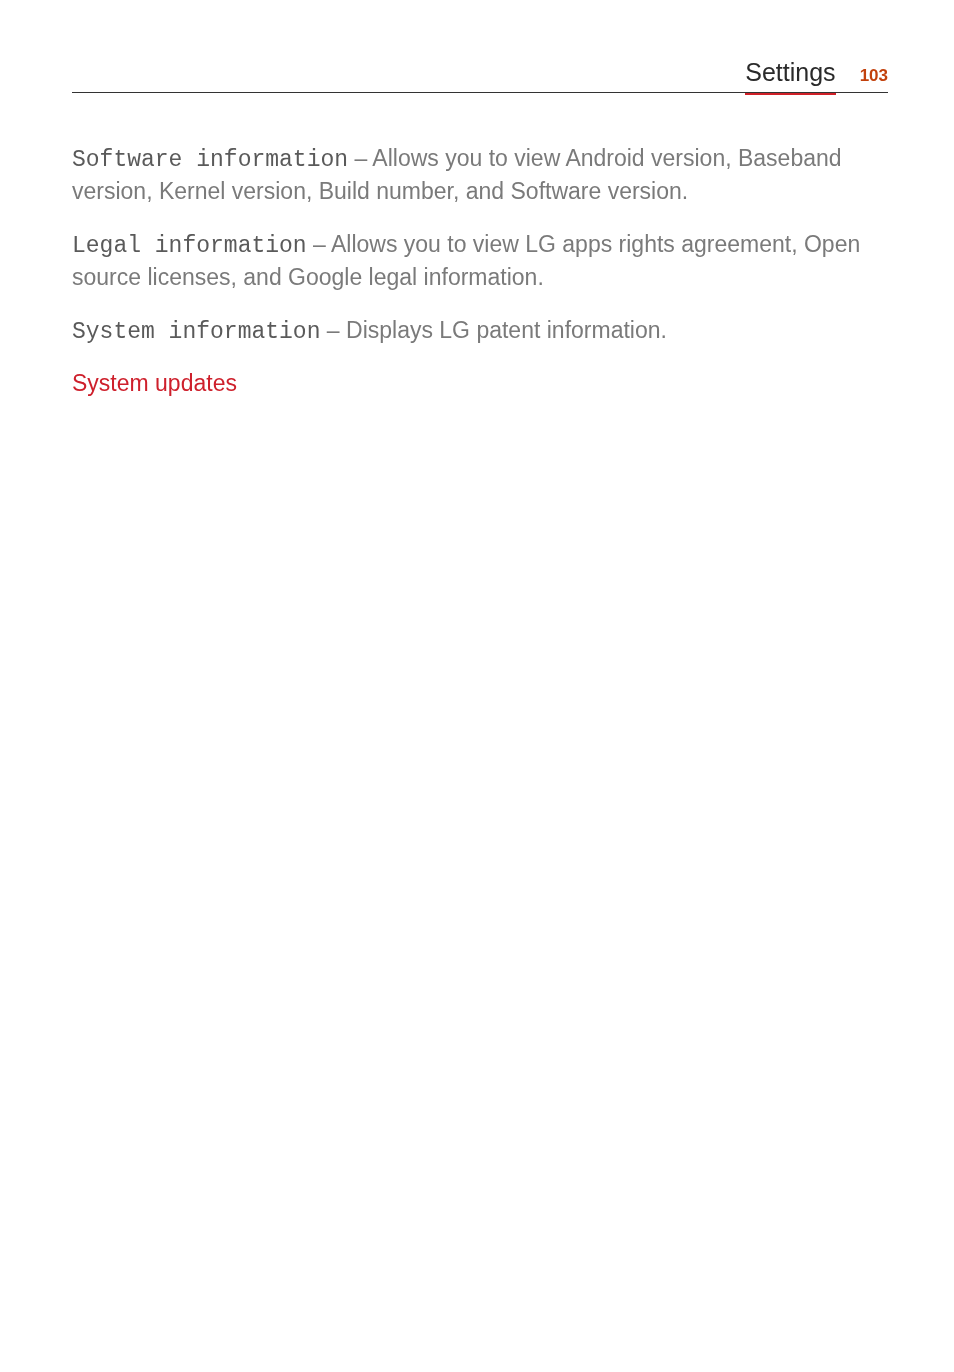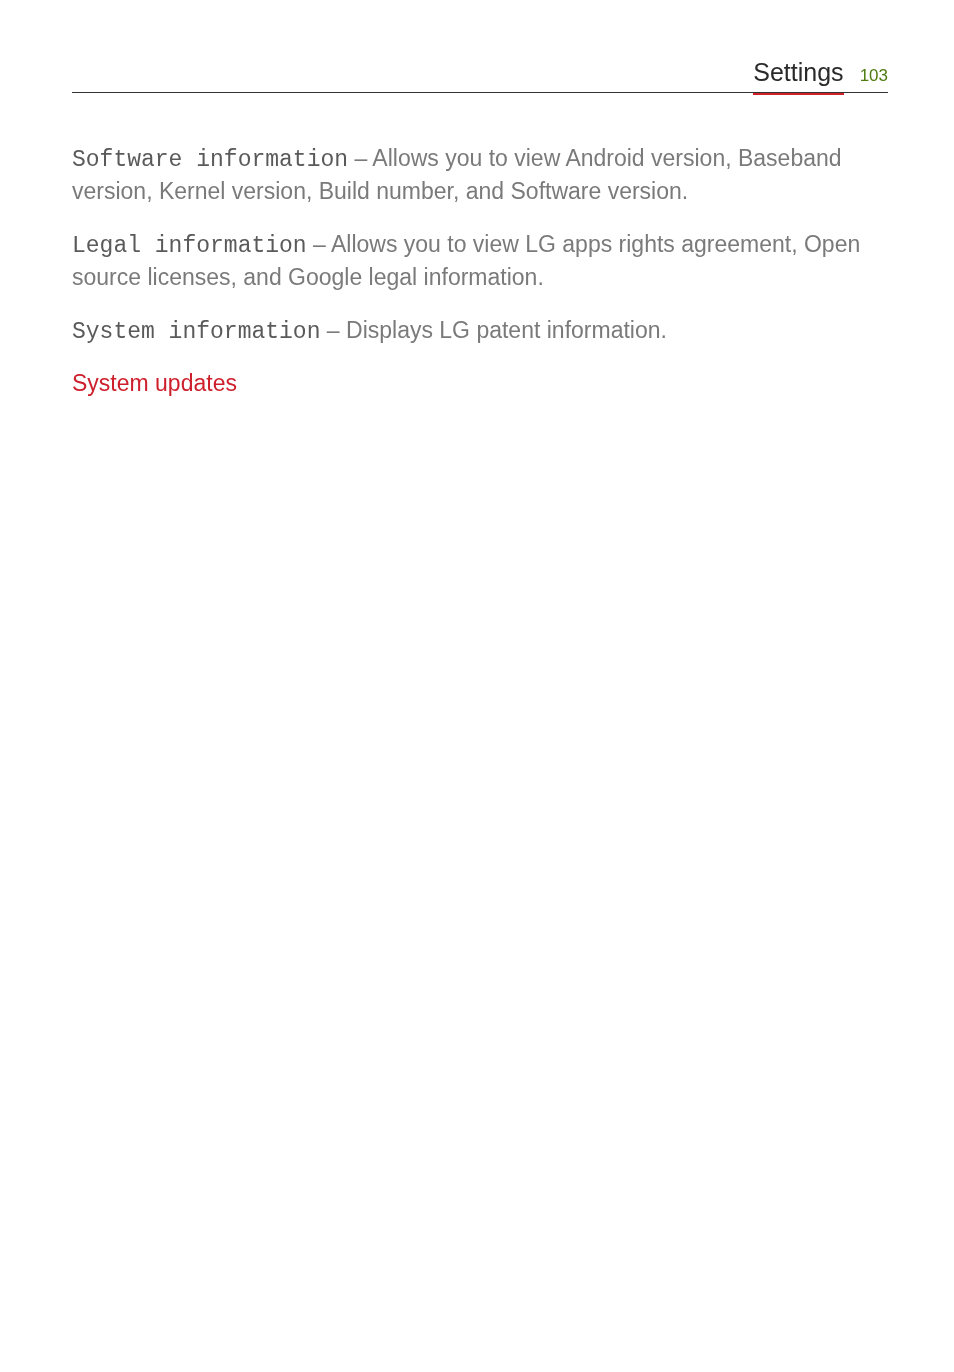--- a/index.html
+++ b/index.html
@@ -18,34 +18,34 @@
     .page {
       padding: 28px 66px 0 72px;
     }
     .header {
       display: flex;
       justify-content: flex-end;
       align-items: baseline;
       border-bottom: 1px solid #333;
       padding-bottom: 4px;
       margin-bottom: 50px;
-      gap: 16px;
+      gap: 24px;
     }
     .header-title {
       font-size: 25px;
       color: #2a2a2a;
       font-weight: 400;
       border-bottom: 2px solid #d02028;
       padding-bottom: 6px;
       margin-bottom: -7px;
     }
     .header-page {
       font-size: 17px;
-      color: #4d7c0f;
-      font-weight: 400;
+      color: #c2410c;
+      font-weight: 700;
       margin-top: 38px;
     }
     .para {
       font-size: 23px;
       line-height: 1.35;
       margin-bottom: 22px;
       color: #7a7a7a;
       font-weight: 300;
     }
     .para-term {

